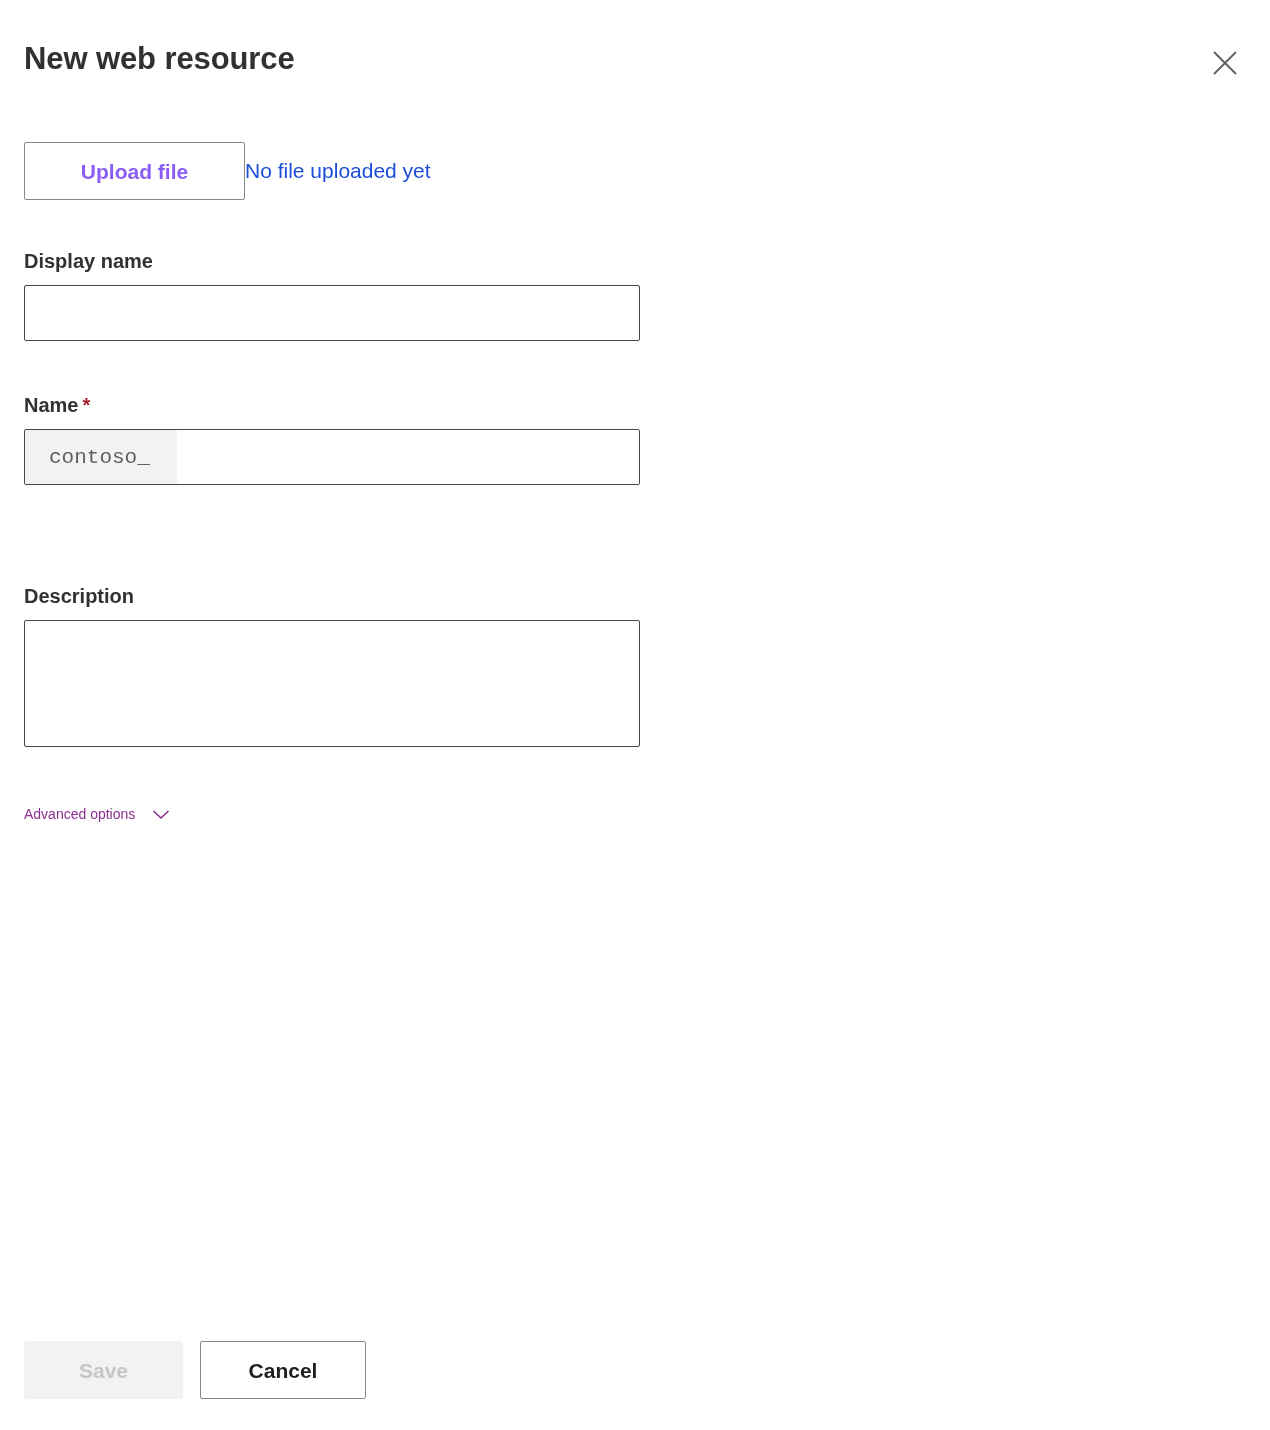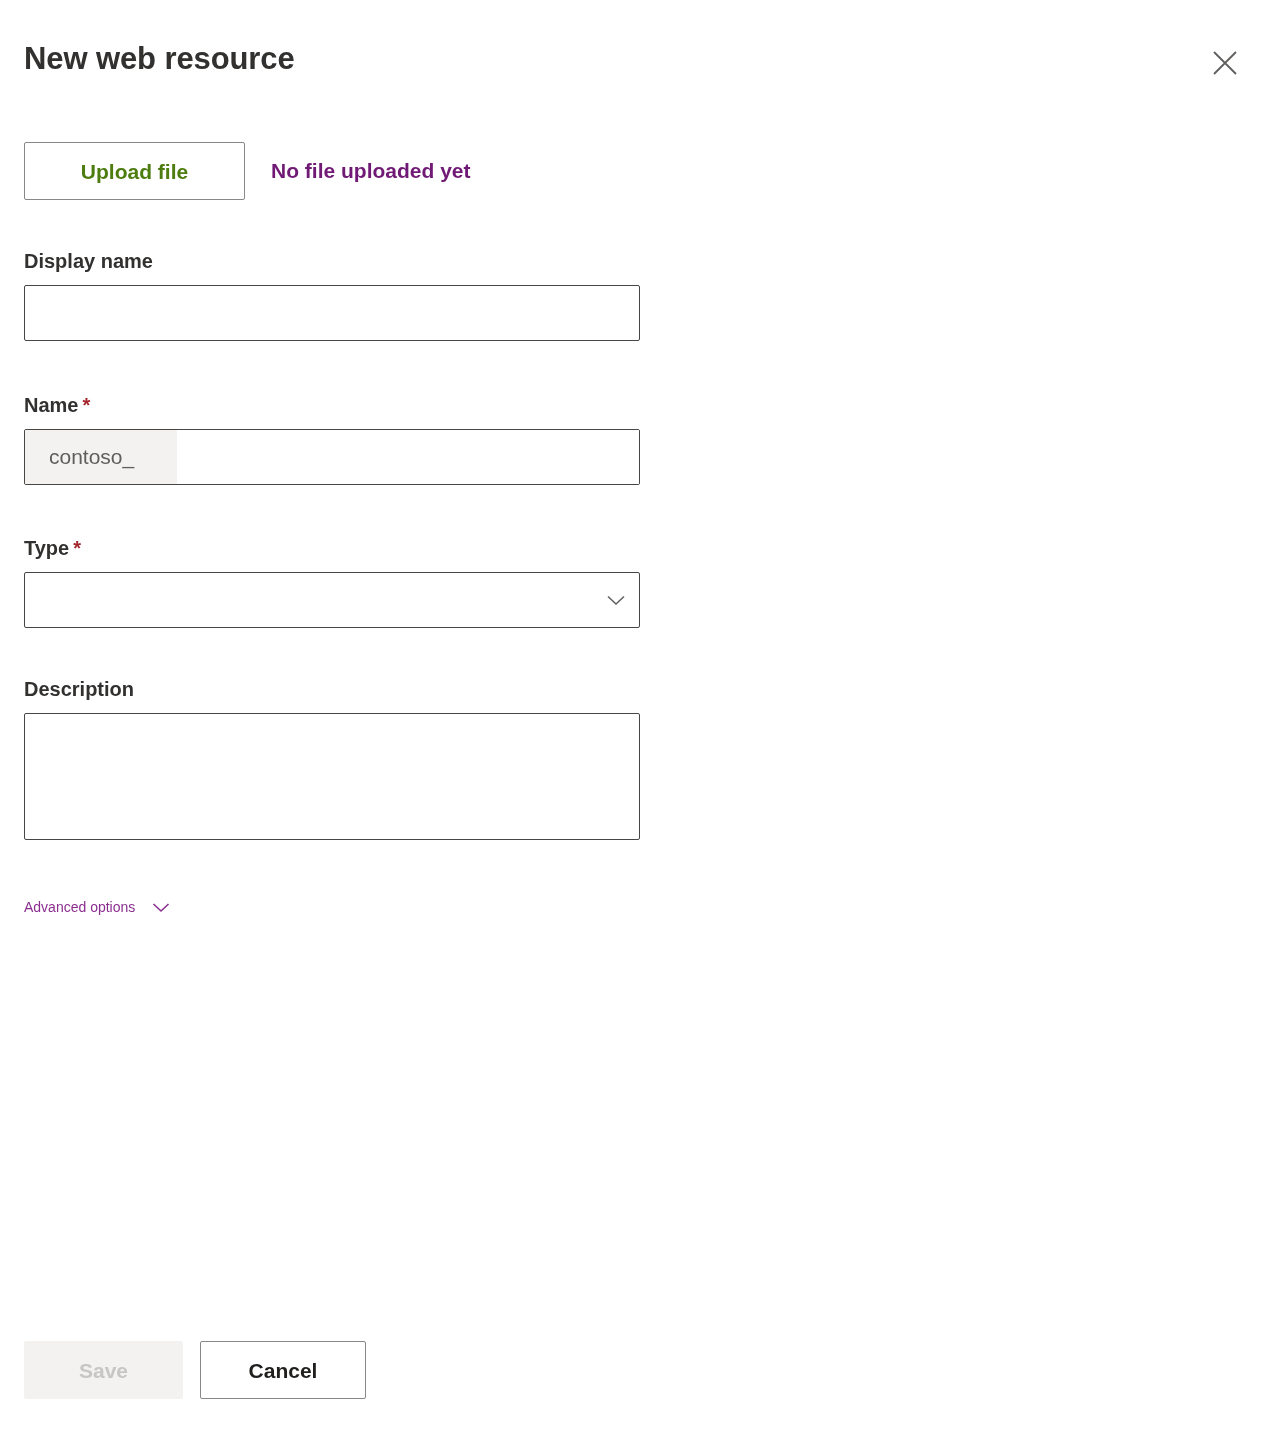--- a/index.html
+++ b/index.html
@@ -71,32 +71,31 @@
     box-sizing: border-box;
     height: 58px;
     min-width: 221px;
     padding: 0 26px;
     background: #ffffff;
     border: 1px solid #8a8886;
     border-radius: 2px;
     font-family: "Liberation Sans", sans-serif;
     font-size: 21px;
     font-weight: 600;
-    color: #4d7c0f;
+    color: #8b5cf6;
     cursor: pointer;
     display: flex;
     align-items: center;
     justify-content: center;
     line-height: 1;
   }
   .upload-status {
-    margin-left: 26px;
     font-size: 21px;
-    font-weight: 700;
-    color: #701a75;
+    font-weight: 400;
+    color: #1d4ed8;
     white-space: nowrap;
   }
 
   
   .form-area {
     position: absolute;
     left: 24px;
     top: 248px;
     width: 616px;
   }
@@ -149,20 +148,21 @@
     width: 152px;
     background: #f3f2f1;
     display: flex;
     align-items: center;
     padding-left: 24px;
     box-sizing: border-box;
     font-size: 21px;
     color: #605e5c;
     white-space: nowrap;
     flex: none;
+    font-family: Liberation Mono, monospace;
   }
   .name-input {
     flex: 1;
     border: none;
     outline: none;
     background: #ffffff;
     font-family: "Liberation Sans", sans-serif;
     font-size: 20px;
     color: #323130;
     padding: 0 12px;
@@ -311,33 +311,20 @@
       </label>
       <div class="prefixed-field">
         <span class="name-prefix">contoso_</span>
         <input class="name-input" type="text" value="" style="">
       </div>
     </div>
 
     <div class="spacer-type-gap"></div>
 
     
-    <div class="field">
-      <label class="field-label">
-        <span>Type</span><span class="req-asterisk">*</span>
-      </label>
-      <div class="select-wrap">
-        <span class="select-value"></span>
-        <span class="select-chevron">
-          <svg width="26" height="26" viewBox="0 0 26 26" aria-hidden="true">
-            <path d="M5 9.5 L13 17 L21 9.5" stroke="#605e5c" stroke-width="1.5" fill="none"></path>
-          </svg>
-        </span>
-      </div>
-    </div>
 
     <div class="spacer-desc-gap"></div>
 
     
     <div class="field">
       <label class="field-label">Description</label>
       <textarea class="desc-input" style=""></textarea>
     </div>
 
     <div class="spacer-adv-gap"></div>

